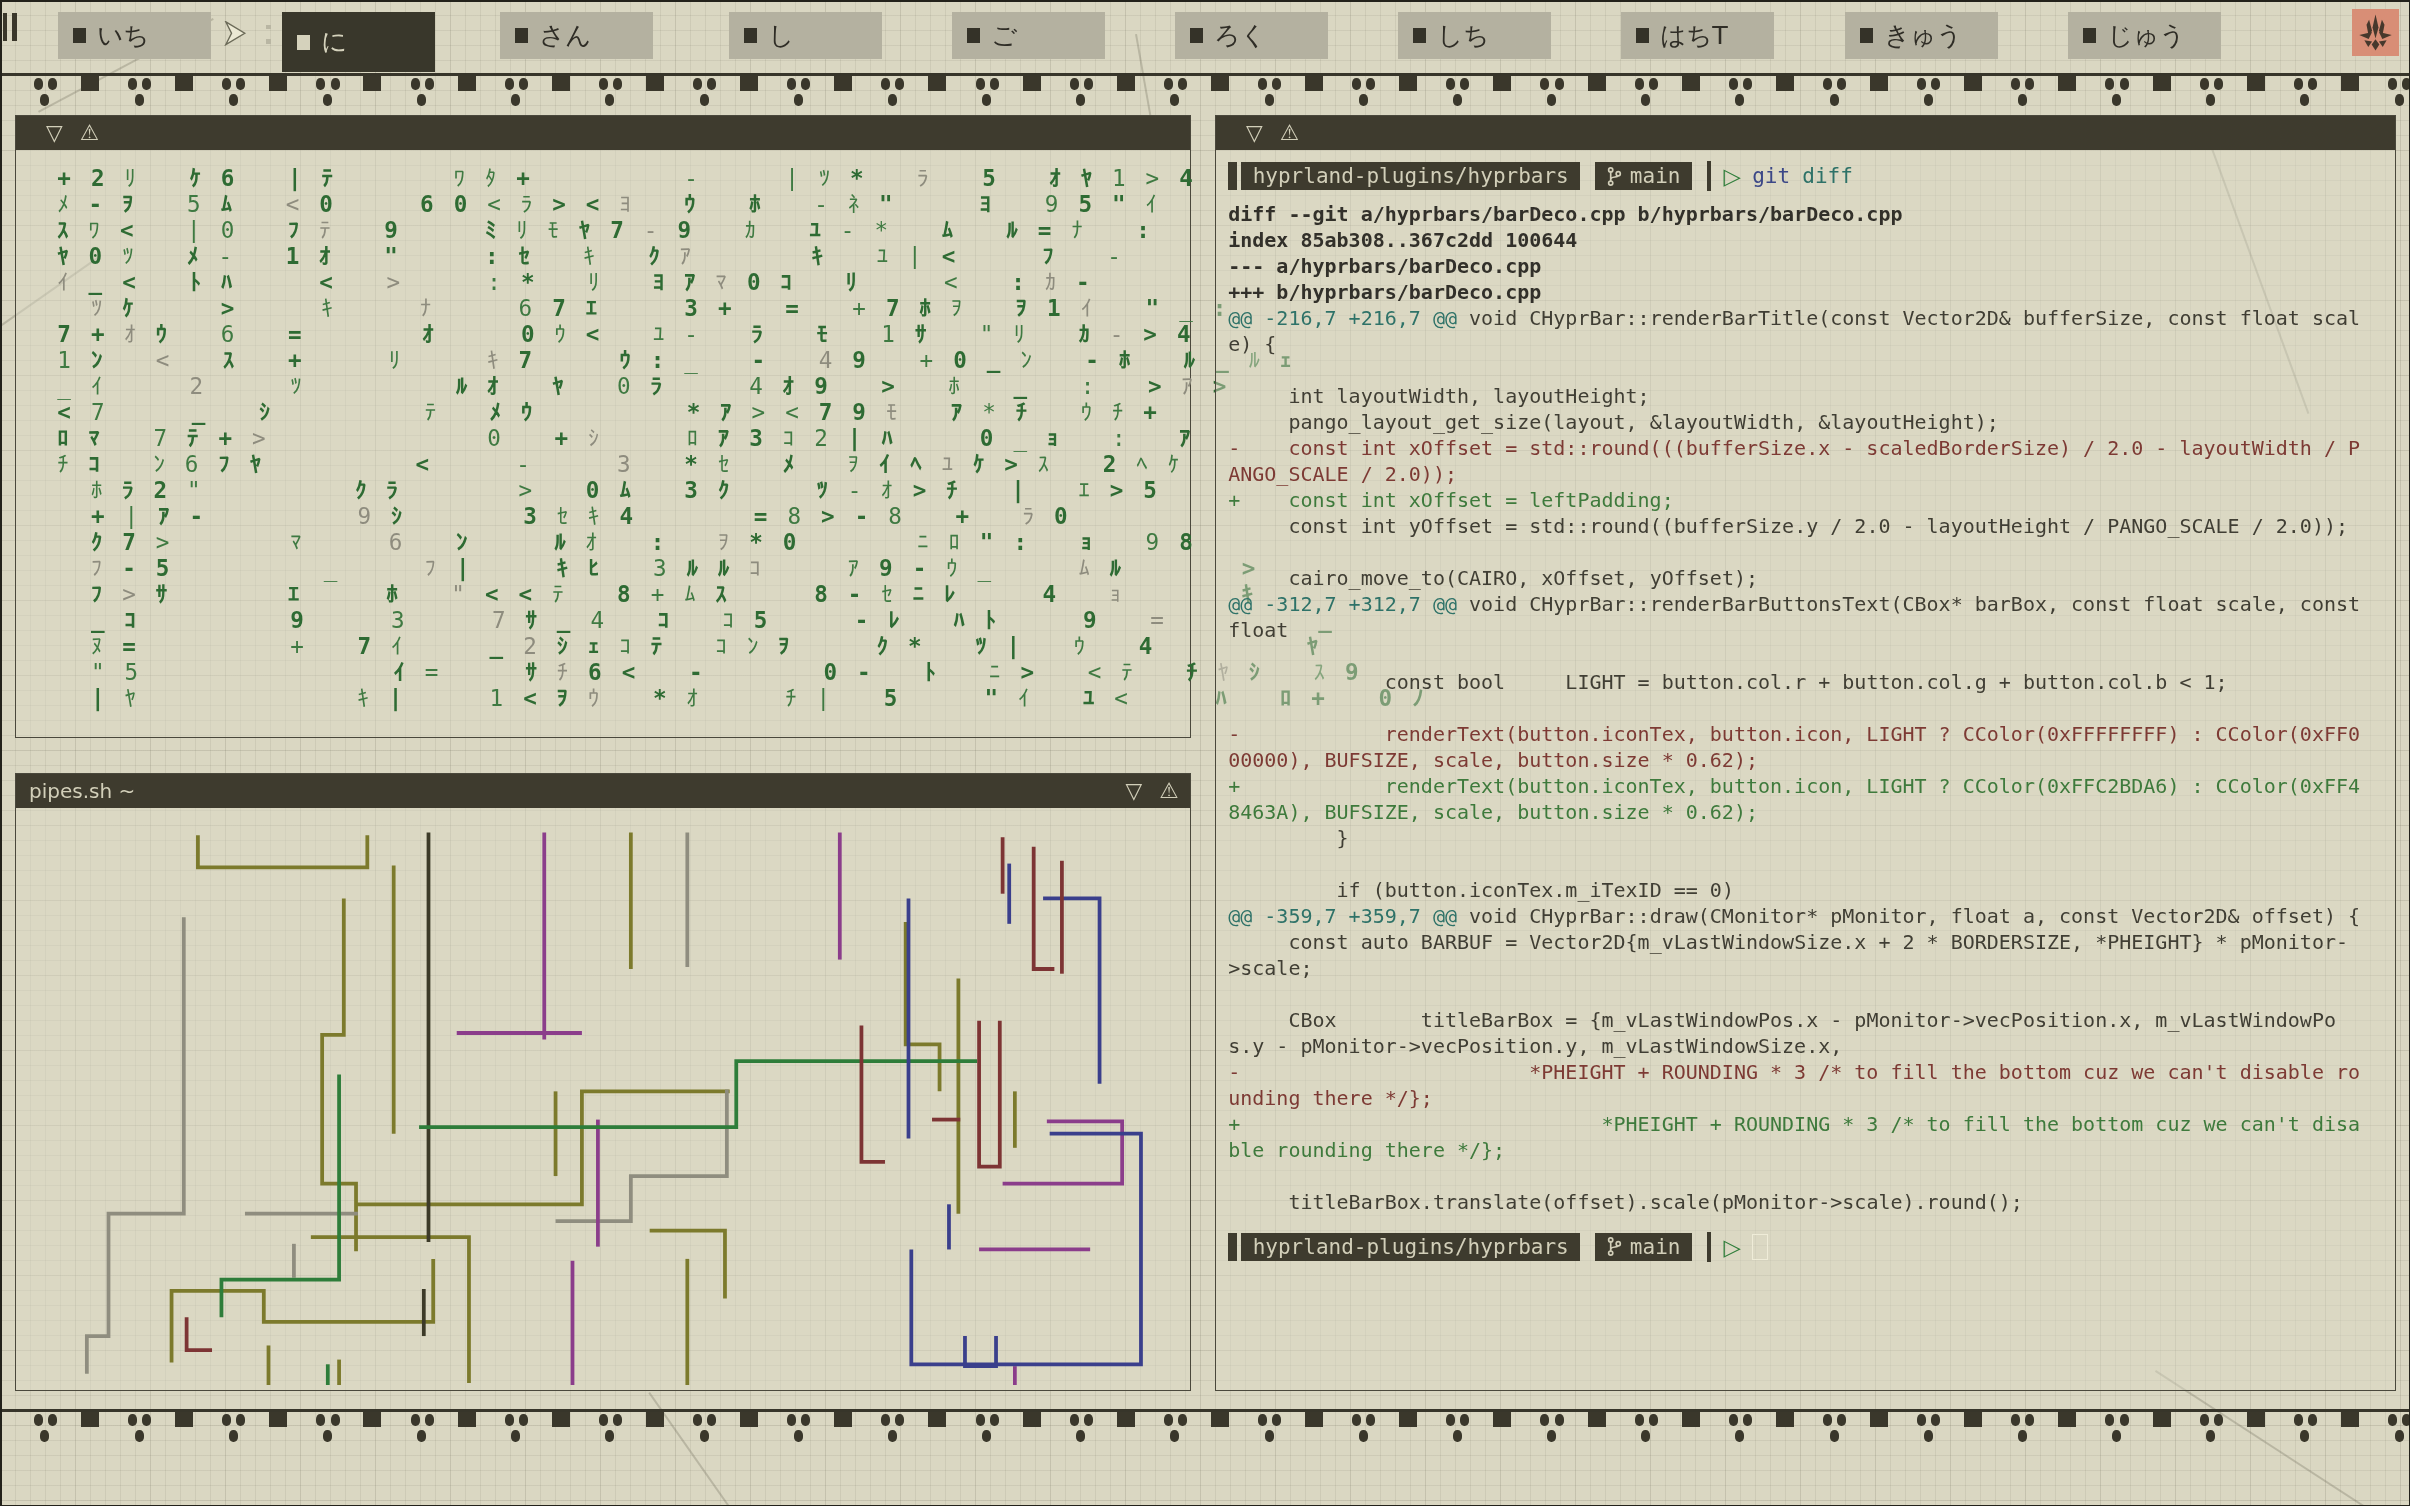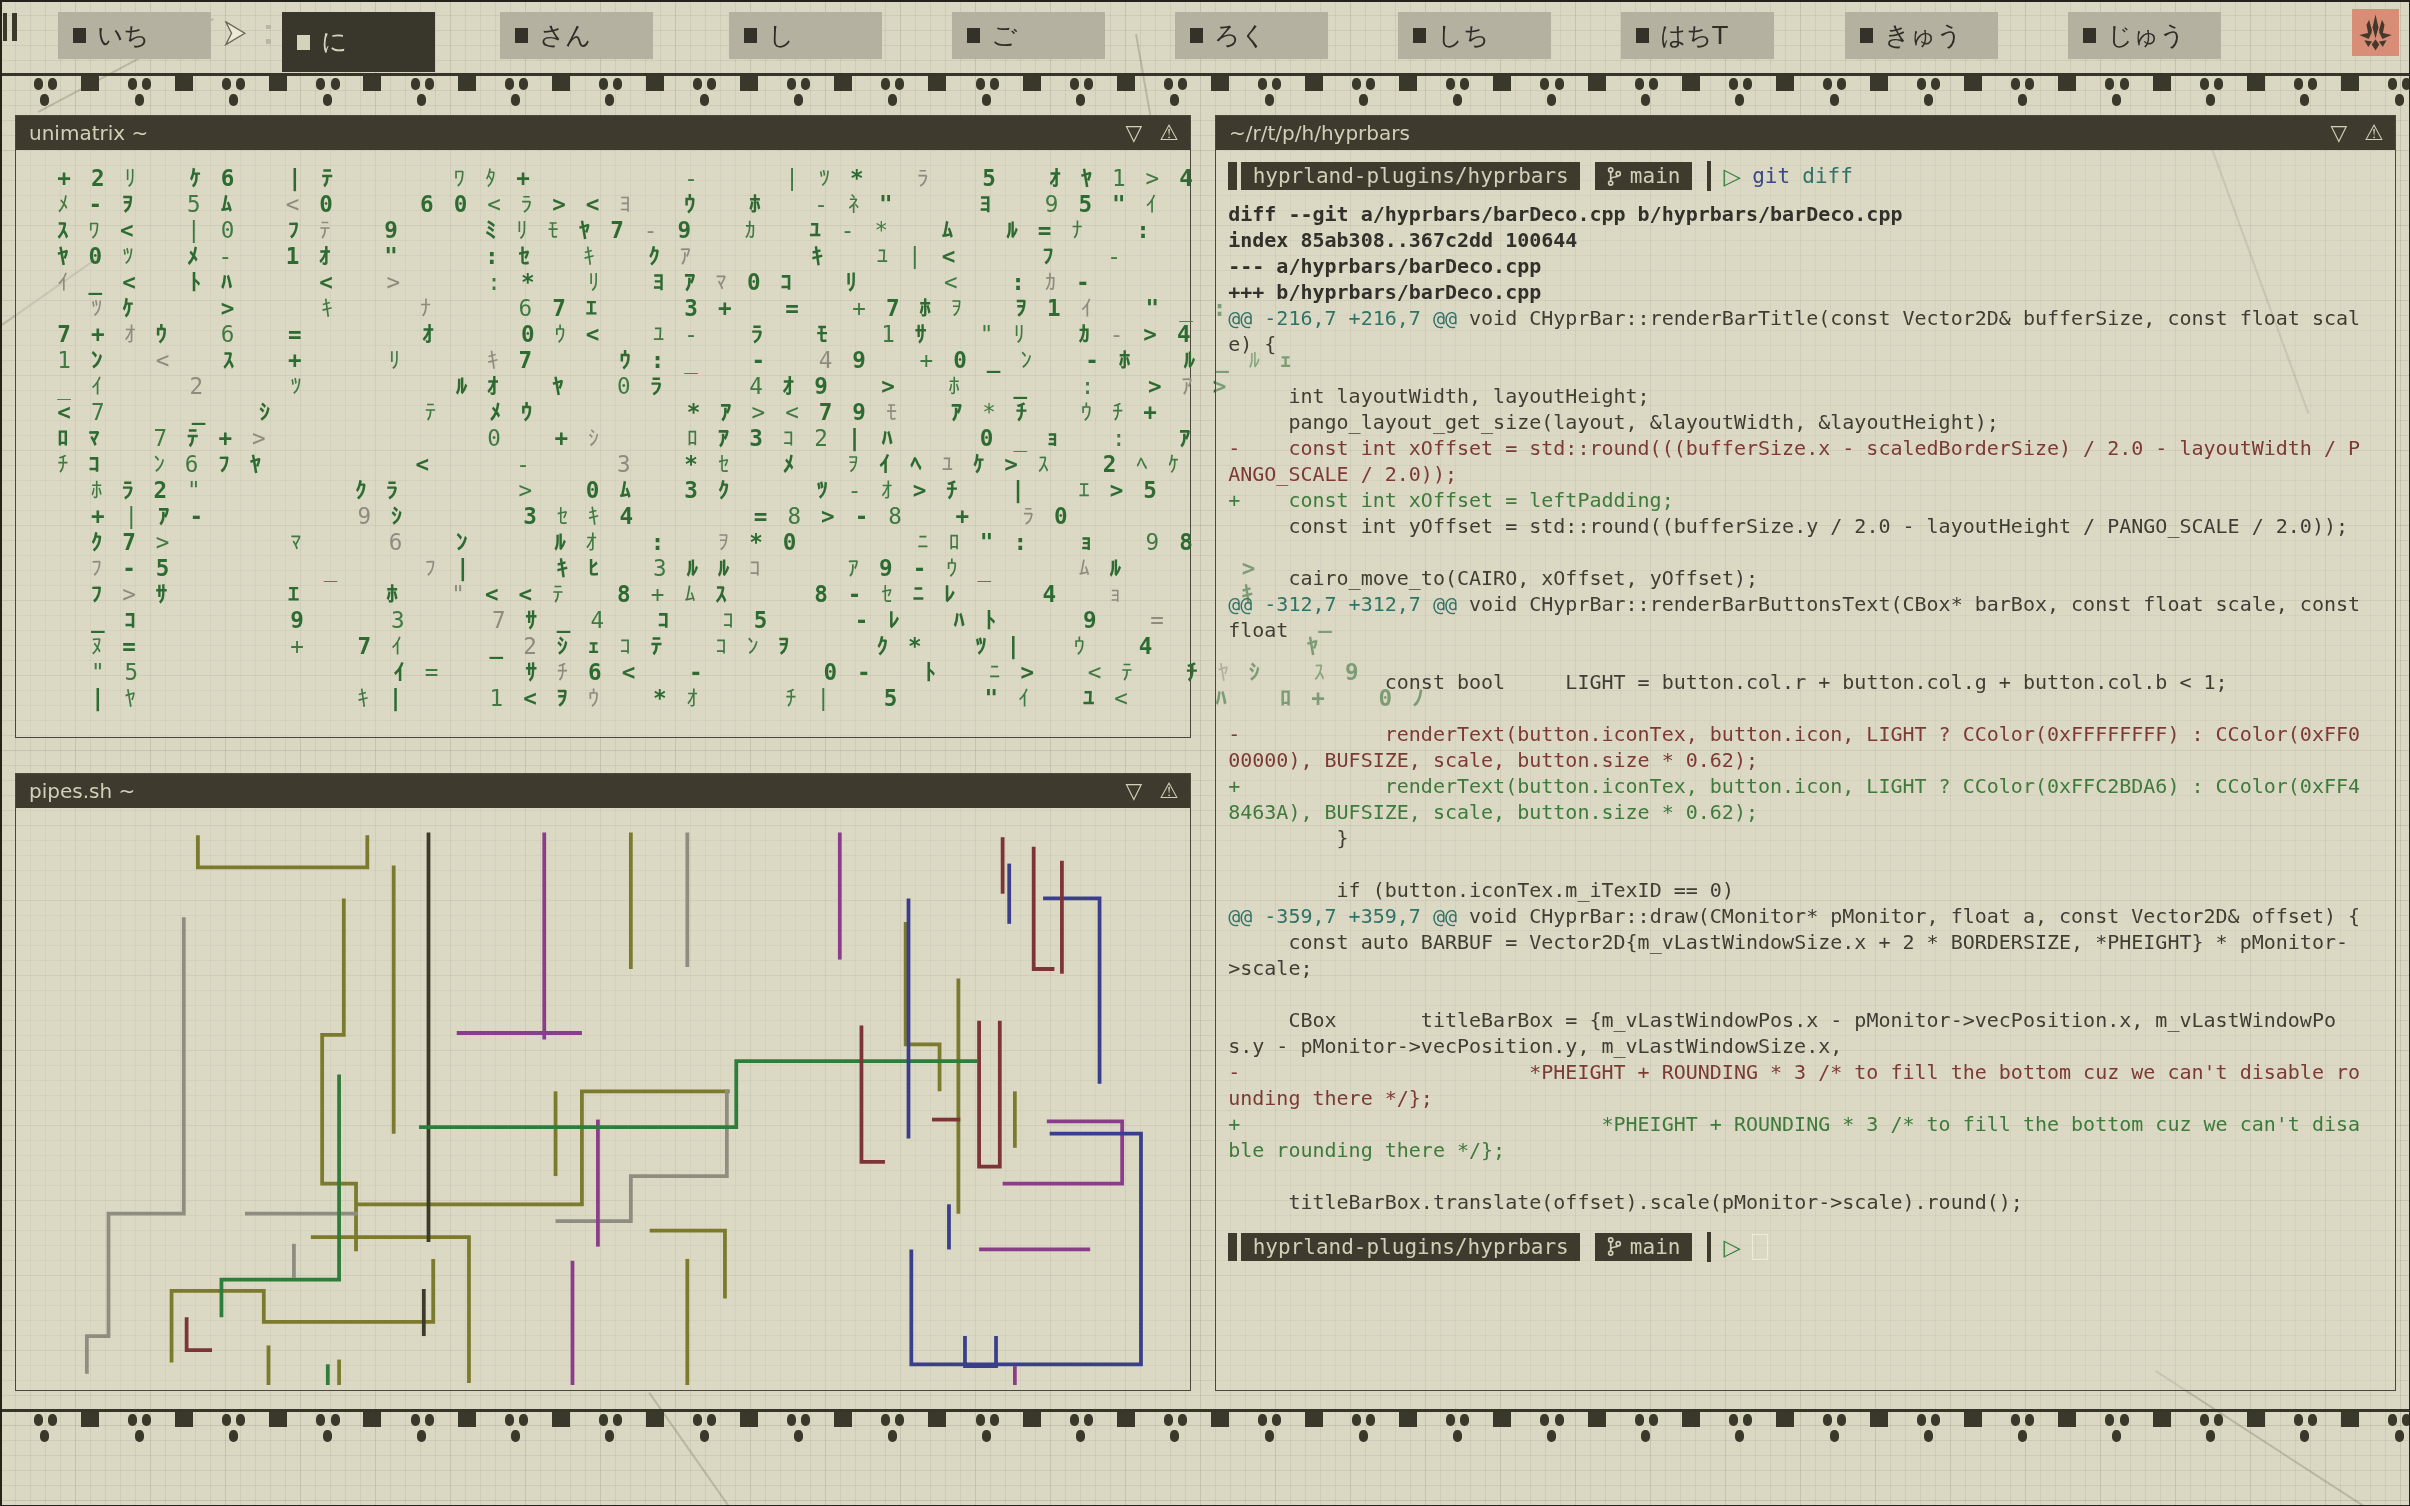--- a/index.html
+++ b/index.html
@@ -371,21 +371,20 @@
     <i class="dot" style="left: 2294px; top: 9.4px;"></i>
     <i class="dot" style="left: 2308px; top: 9.4px;"></i>
     <i class="dot" style="left: 2300px; top: 25.4px;"></i>
     <i class="dot" style="left: 2388px; top: 9.4px;"></i>
     <i class="dot" style="left: 2402px; top: 9.4px;"></i>
     <i class="dot" style="left: 2395px; top: 25.4px;"></i>
   </div>
 
 <div class="window" style="left:15px;top:115px;width:1176px;height:623px;">
   <div class="titlebar">
-    <span class="ttl">unimatrix ~</span>
     <span class="wbtn">▽</span>
     <span class="wbtn">⚠</span>
   </div>
   <div class="matrix" id="matrix-holder">
       <div class="mrow"><span class="mg">+</span><span class="mg">2</span><span class="mn">ﾘ</span><span class="mn"> </span><span class="mg">ｹ</span><span class="mg">6</span><span class="mx"> </span><span class="mg">|</span><span class="mg">ﾃ</span><span class="mn"> </span><span class="mg"> </span><span class="mg"> </span><span class="mn">ﾜ</span><span class="mn">ﾀ</span><span class="mg">+</span><span class="mg"> </span><span class="mx"> </span><span class="mg"> </span><span class="mg"> </span><span class="mn">-</span><span class="mg"> </span><span class="mg"> </span><span class="mn">|</span><span class="mn">ﾂ</span><span class="mg">*</span><span class="mg"> </span><span class="mx">ﾗ</span><span class="mg"> </span><span class="mg">5</span><span class="mn"> </span><span class="mg">ｵ</span><span class="mg">ﾔ</span><span class="mn">1</span><span class="mn">&gt;</span><span class="mg">4</span></div>
       <div class="mrow"><span class="mn">ﾒ</span><span class="mg">-</span><span class="mg">ｦ</span><span class="mn"> </span><span class="mn">5</span><span class="mg">ﾑ</span><span class="mg"> </span><span class="mx">&lt;</span><span class="mg">0</span><span class="mg"> </span><span class="mn"> </span><span class="mg">6</span><span class="mg">0</span><span class="mn">&lt;</span><span class="mn">ﾗ</span><span class="mg">&gt;</span><span class="mg">&lt;</span><span class="mx">ﾖ</span><span class="mg"> </span><span class="mg">ｳ</span><span class="mn"> </span><span class="mg">ﾎ</span><span class="mg"> </span><span class="mn">-</span><span class="mn">ﾈ</span><span class="mg">"</span><span class="mg"> </span><span class="mx"> </span><span class="mg">ﾖ</span><span class="mg"> </span><span class="mn">9</span><span class="mg">5</span><span class="mg">"</span><span class="mn">ｲ</span></div>
       <div class="mrow"><span class="mg">ｽ</span><span class="mn">ﾜ</span><span class="mg">&lt;</span><span class="mg"> </span><span class="mn">|</span><span class="mn">0</span><span class="mg"> </span><span class="mg">ﾌ</span><span class="mx">ﾃ</span><span class="mg"> </span><span class="mg">9</span><span class="mn"> </span><span class="mg"> </span><span class="mg">ﾐ</span><span class="mn">ﾘ</span><span class="mn">ﾓ</span><span class="mg">ﾔ</span><span class="mg">7</span><span class="mx">-</span><span class="mg">9</span><span class="mg"> </span><span class="mn">ｶ</span><span class="mg"> </span><span class="mg">ﾕ</span><span class="mn">-</span><span class="mn">*</span><span class="mg"> </span><span class="mg">ﾑ</span><span class="mx"> </span><span class="mg">ﾙ</span><span class="mg">=</span><span class="mn">ﾅ</span><span class="mg"> </span><span class="mg">:</span></div>
       <div class="mrow"><span class="mg">ﾔ</span><span class="mg">0</span><span class="mn">ﾂ</span><span class="mg"> </span><span class="mg">ﾒ</span><span class="mn">-</span><span class="mn"> </span><span class="mg">1</span><span class="mg">ｵ</span><span class="mx"> </span><span class="mg">"</span><span class="mg"> </span><span class="mn"> </span><span class="mg">:</span><span class="mg">ｾ</span><span class="mn"> </span><span class="mn">ｷ</span><span class="mg"> </span><span class="mg">ｸ</span><span class="mx">ｱ</span><span class="mg"> </span><span class="mg"> </span><span class="mn"> </span><span class="mg">ｷ</span><span class="mg"> </span><span class="mn">ﾕ</span><span class="mn">|</span><span class="mg">&lt;</span><span class="mg"> </span><span class="mx"> </span><span class="mg">ﾌ</span><span class="mg"> </span><span class="mn">-</span></div>
       <div class="mrow"><span class="mx">ｲ</span><span class="mg">_</span><span class="mg">&lt;</span><span class="mn"> </span><span class="mg">ﾄ</span><span class="mg">ﾊ</span><span class="mn"> </span><span class="mn"> </span><span class="mg">&lt;</span><span class="mg"> </span><span class="mx">&gt;</span><span class="mg"> </span><span class="mg"> </span><span class="mn">:</span><span class="mg">*</span><span class="mg"> </span><span class="mn">ﾘ</span><span class="mn"> </span><span class="mg">ﾖ</span><span class="mg">ｱ</span><span class="mx">ﾏ</span><span class="mg">0</span><span class="mg">ｺ</span><span class="mn"> </span><span class="mg">ﾘ</span><span class="mg"> </span><span class="mn"> </span><span class="mn">&lt;</span><span class="mg"> </span><span class="mg">:</span><span class="mx">ｶ</span><span class="mg">-</span></div>
       <div class="mrow"><span class="mg"> </span><span class="mx">ﾂ</span><span class="mg">ｹ</span><span class="mg"> </span><span class="mn"> </span><span class="mg">&gt;</span><span class="mg"> </span><span class="mn"> </span><span class="mn">ｷ</span><span class="mg"> </span><span class="mg"> </span><span class="mx">ﾅ</span><span class="mg"> </span><span class="mg"> </span><span class="mn">6</span><span class="mg">7</span><span class="mg">ｴ</span><span class="mn"> </span><span class="mn"> </span><span class="mg">3</span><span class="mg">+</span><span class="mx"> </span><span class="mg">=</span><span class="mg"> </span><span class="mn">+</span><span class="mg">7</span><span class="mg">ﾎ</span><span class="mn">ｦ</span><span class="mn"> </span><span class="mg">ｦ</span><span class="mg">1</span><span class="mx">ｲ</span><span class="mg"> </span><span class="mg">"</span><span class="mn">_</span><span class="mg">:</span></div>
@@ -458,21 +457,20 @@
       <polyline points="1098,55 1098,175" fill="none" stroke="#7d3434" stroke-width="4"></polyline>
       <polyline points="885,230 885,375 910,375" fill="none" stroke="#7d3434" stroke-width="4"></polyline>
       <polyline points="1010,225 1010,380 1032,380 1032,225" fill="none" stroke="#7d3434" stroke-width="4"></polyline>
       <polyline points="960,330 990,330" fill="none" stroke="#7d3434" stroke-width="4"></polyline>
       <polyline points="168,540 168,575 195,575" fill="none" stroke="#7d3434" stroke-width="4"></polyline>
     </svg>
 </div>
 
 <div class="window" style="left:1215px;top:115px;width:1181px;height:1276px;">
   <div class="titlebar">
-    <span class="ttl">~/r/t/p/h/hyprbars</span>
     <span class="wbtn">▽</span>
     <span class="wbtn">⚠</span>
   </div>
   <div class="termpad">
 
     <div class="promptline">
       <span class="pbar"></span>
       <span class="badge"><span>hyprland-plugins/hyprbars</span></span>
       <span class="badge">
         <span class="bicon">

